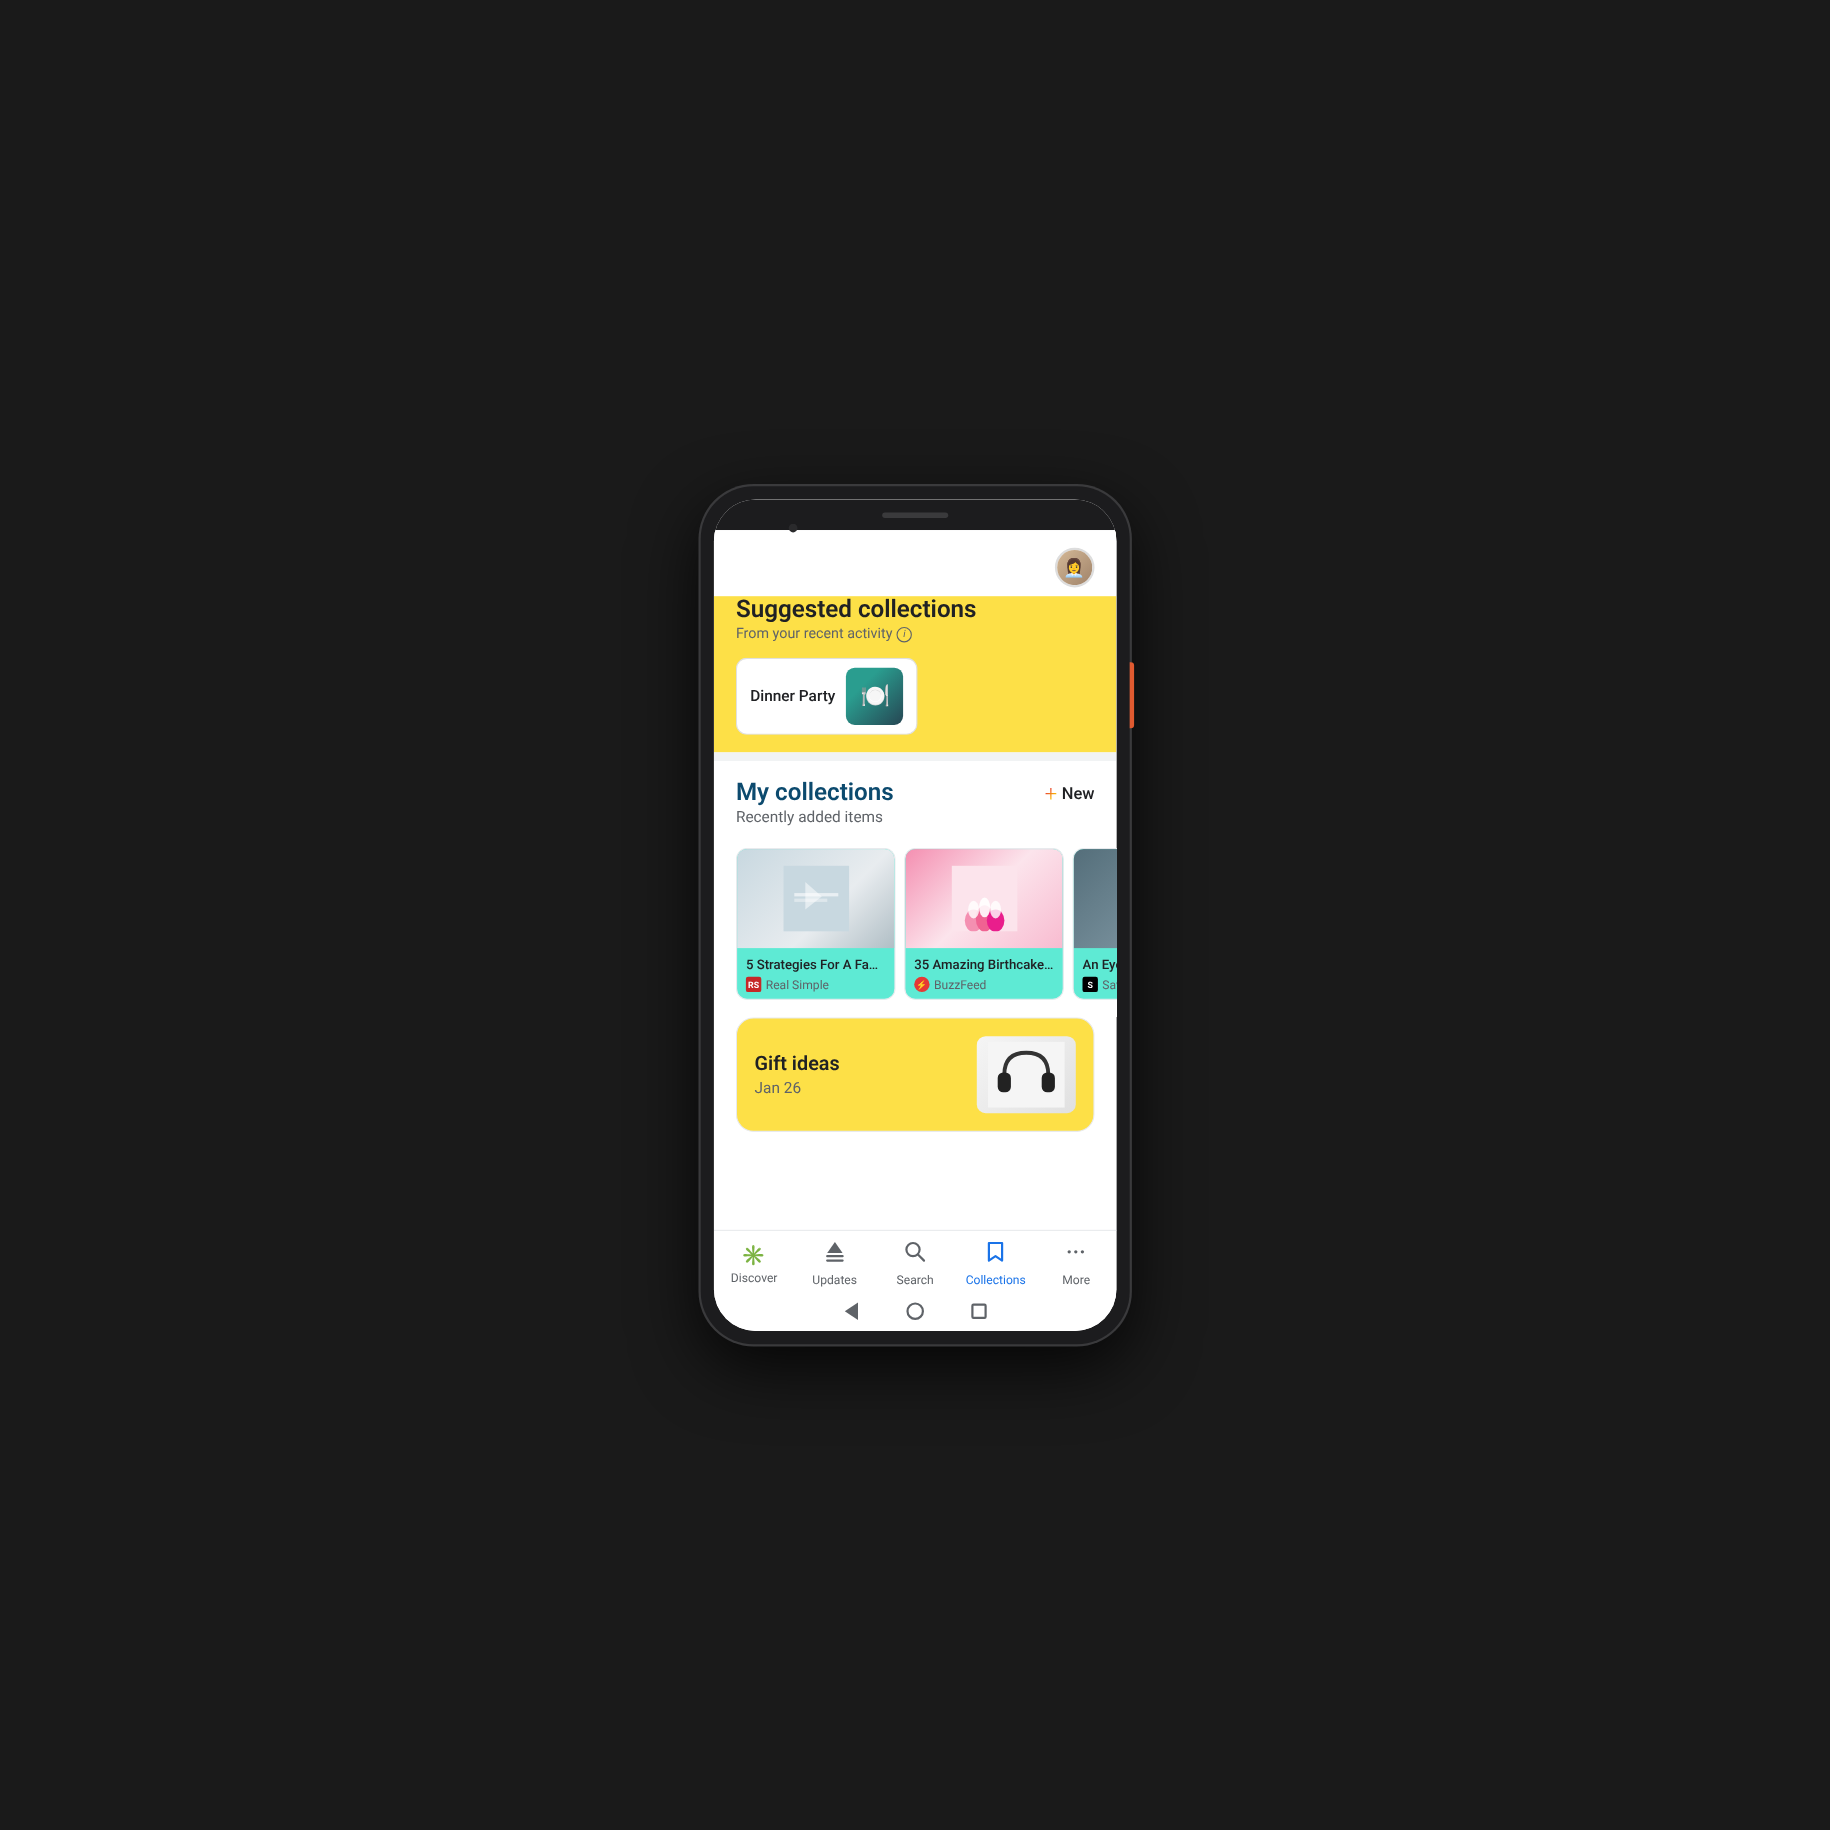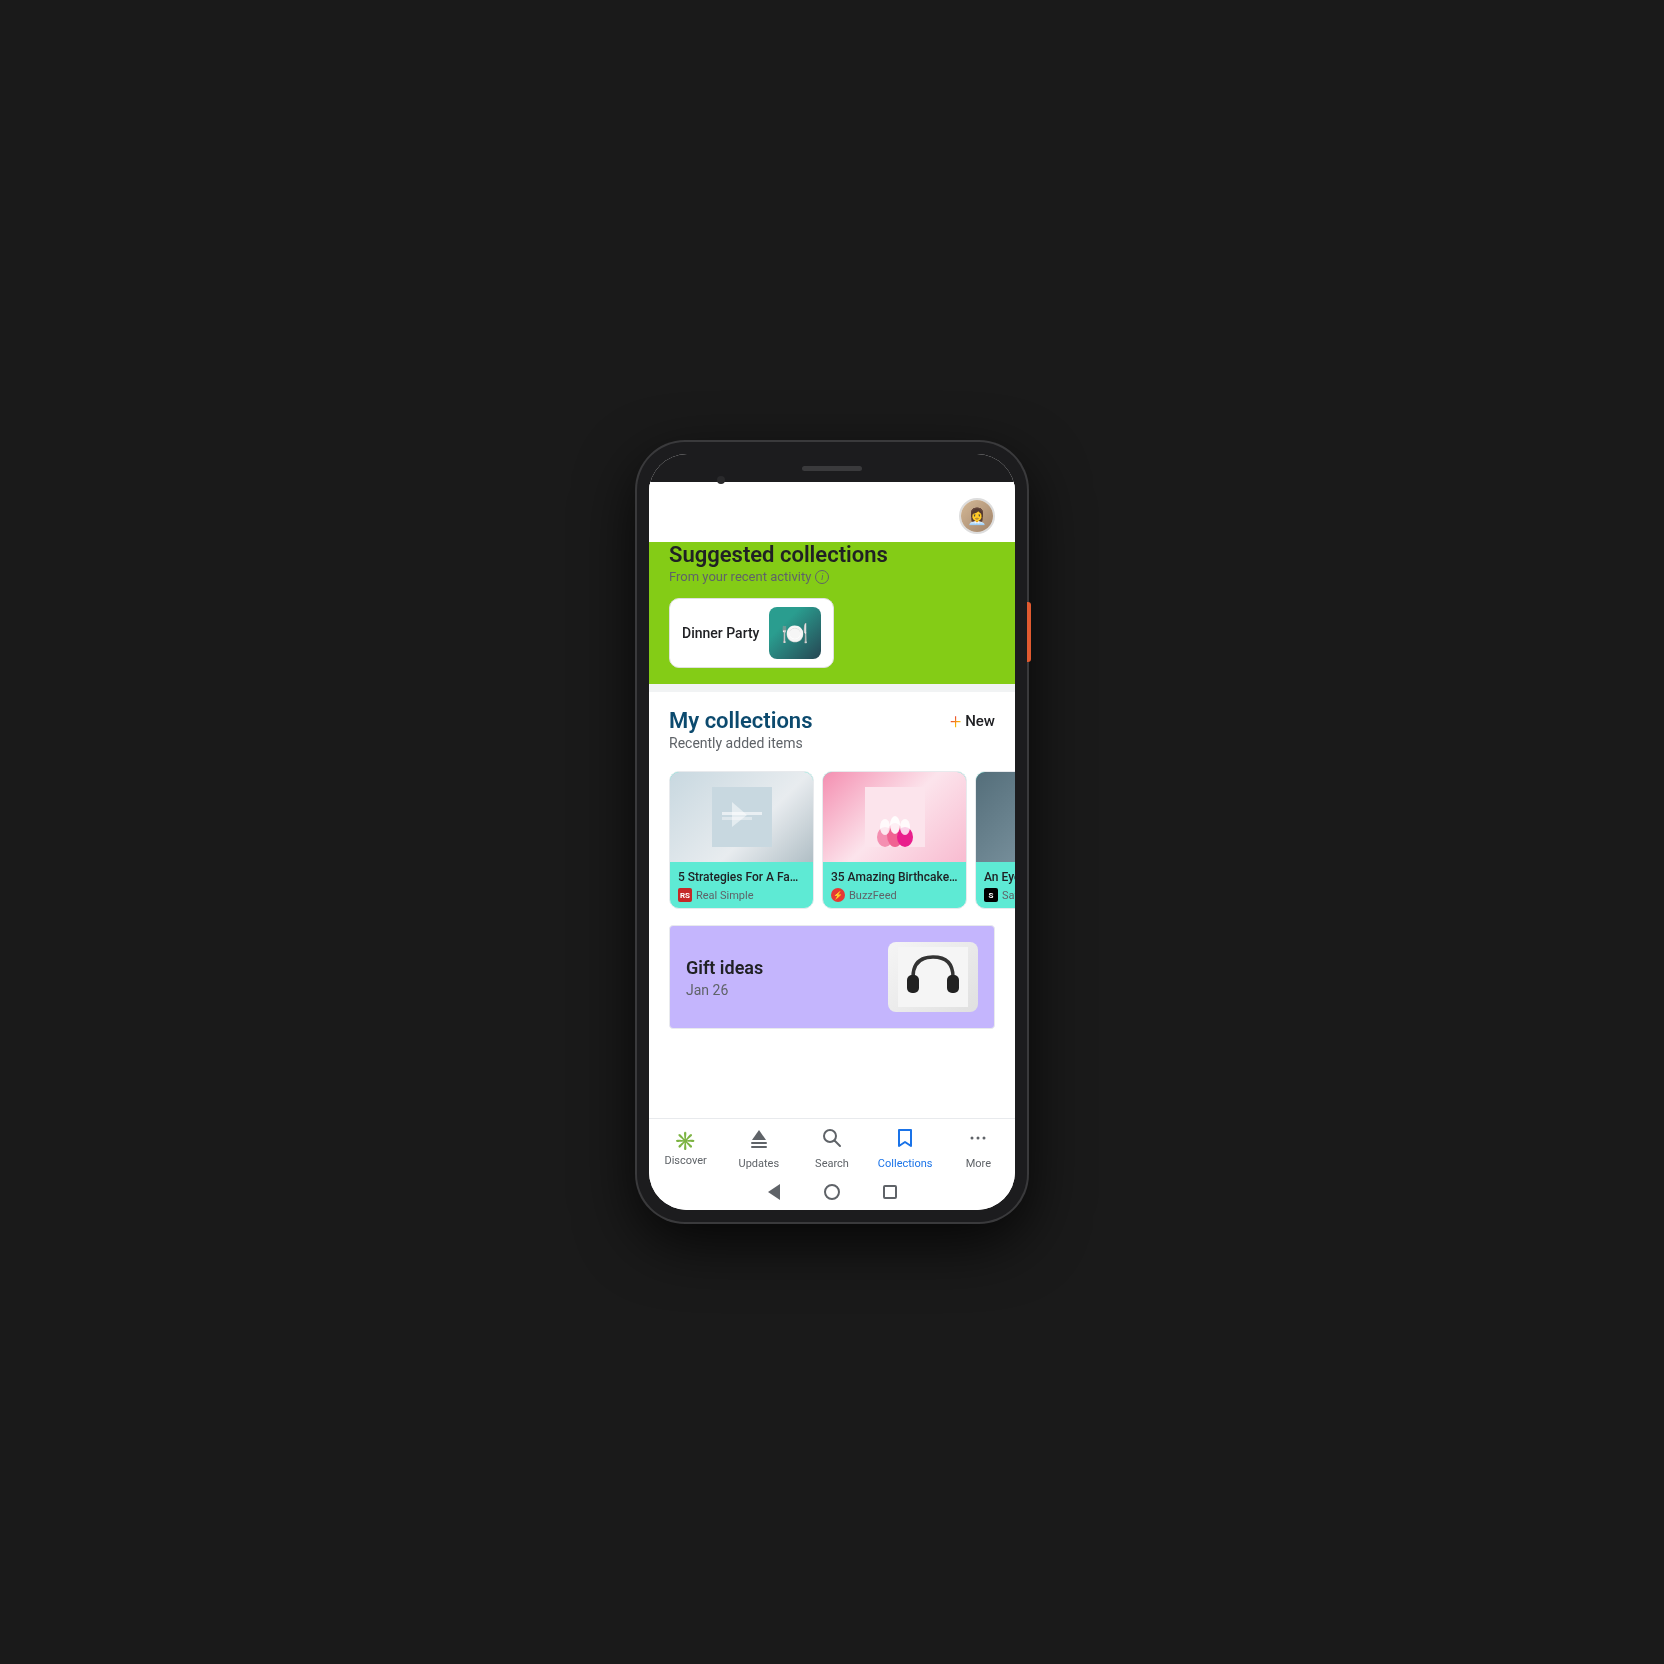--- a/index.html
+++ b/index.html
@@ -107,21 +107,21 @@
       background: linear-gradient(135deg, #d4b896 0%, #a0836a 100%);
       display: flex;
       align-items: center;
       justify-content: center;
       font-size: 16px;
     }
 
     
     .section {
       padding: 0 20px 16px;
-      background: #84cc16;
+      background: #fde047;
     }
     .section-title {
       font-size: 22px;
       font-weight: 600;
       color: #202124;
       margin-bottom: 2px;
     }
     .section-subtitle {
       font-size: 13px;
       color: #5f6368;
@@ -308,23 +308,23 @@
       font-weight: bold;
       flex-shrink: 0;
     }
     .source-rs { background: #c62828; color: #fff; }
     .source-bf { background: #e53935; color: #fff; border-radius: 50%; }
     .source-s { background: #000; color: #fff; border-radius: 2px; }
 
     
     .collection-card {
       margin: 0 20px 10px;
-      background: #c4b5fd;
+      background: #fde047;
       border: 1px solid #e8eaed;
-      border-radius: 4px;
+      border-radius: 16px;
       display: flex;
       align-items: center;
       padding: 16px;
       gap: 12px;
       overflow: hidden;
     }
     .collection-info {
       flex: 1;
     }
     .collection-name {

